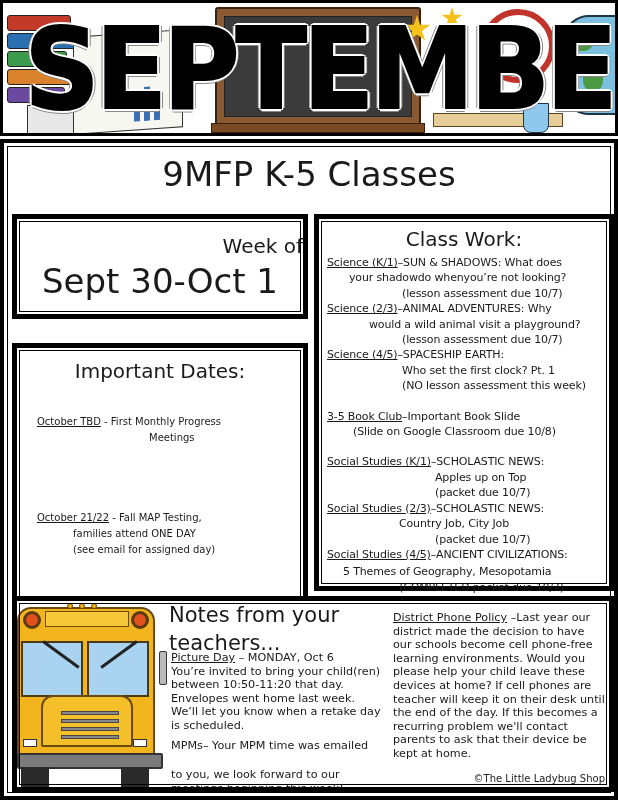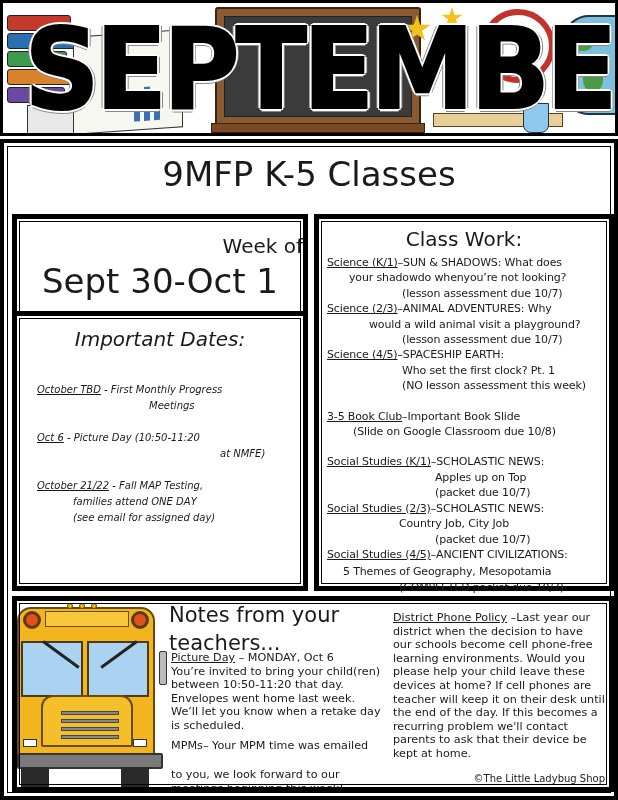--- a/index.html
+++ b/index.html
@@ -68,21 +68,21 @@
       content: ""; position: absolute; left: 2px; top: 2px; right: 2px; bottom: 2px;
       border: 1px solid #000; pointer-events: none;
     }
 
     
     .week-box { left: 8px; top: 71px; width: 296px; height: 105px; text-align: center; }
     .week-label { display: block; margin-top: 15px; font-size: 20px; line-height: 24px; text-align: right; }
     .week-dates { display: block; font-size: 34px; line-height: 42px; margin-top: 2px; }
 
     
-    .dates-box { left: 8px; top: 168px; width: 296px; height: 280px; font-style: italic; }
+    .dates-box { left: 8px; top: 200px; width: 296px; height: 280px; }
     .dates-title { display: block; text-align: center; font-size: 20px; line-height: 26px; margin-top: 10px; }
     .date-entry { position: absolute; left: 20px; right: 14px; font-size: 10px; line-height: 16px; }
     .date-entry .line { display: block; white-space: nowrap; }
     .u { text-decoration: underline; }
 
     
     .class-box { left: 310px; top: 71px; width: 300px; height: 377px; }
     .class-title { display: block; text-align: center; font-size: 20px; line-height: 24px; margin-top: 8px; }
     .cw { display: block; font-size: 11px; line-height: 15.4px; white-space: nowrap; letter-spacing: -0.15px; }
 
@@ -156,24 +156,20 @@
   </div>
 
   <div class="box dates-box">
     <span class="dates-title">Important Dates:</span>
 
     <div class="date-entry" style="top:66px;">
       <span class="line"><span class="u">October TBD</span><span> - First Monthly Progress</span></span>
       <span class="line" style="padding-left:112px;">Meetings</span>
     </div>
 
-    <div class="date-entry" style="top:114px;">
-      <span class="line"><span class="u">Oct 6</span><span> - Picture Day (10:50-11:20</span></span>
-      <span class="line" style="padding-left:183px;">at NMFE)</span>
-    </div>
 
     <div class="date-entry" style="top:162px;">
       <span class="line"><span class="u">October 21/22</span><span> - Fall MAP Testing,</span></span>
       <span class="line" style="padding-left:36px;">families attend ONE DAY</span>
       <span class="line" style="padding-left:36px;">(see email for assigned day)</span>
     </div>
   </div>
 
   <div class="box class-box">
     <span class="class-title">Class Work:</span>
@@ -257,21 +253,21 @@
       <span class="line">We’ll let you know when a retake day</span>
       <span class="line">is scheduled.</span>
       <span class="gap"></span>
       <span class="line">MPMs– Your MPM time was emailed</span>
       <span class="line" style="margin-top:16px;">to you, we look forward to our</span>
       <span class="line">meetings beginning this week!</span>
     </div>
 
     <div class="phone-body">
       <span class="line"><span class="u">District Phone Policy</span><span> –Last year our</span></span>
-      <span class="line">district when the decision to have</span>
+      <span class="line">district made the decision to have</span>
       <span class="line">our schools become cell phone-free</span>
       <span class="line">learning environments. Would you</span>
       <span class="line">please help your child leave these</span>
       <span class="line">devices at home? If cell phones are</span>
       <span class="line">teacher will keep it on their desk until</span>
       <span class="line">the end of the day. If this becomes a</span>
       <span class="line">recurring problem we'll contact</span>
       <span class="line">parents to ask that their device be</span>
       <span class="line">kept at home.</span>
     </div>

